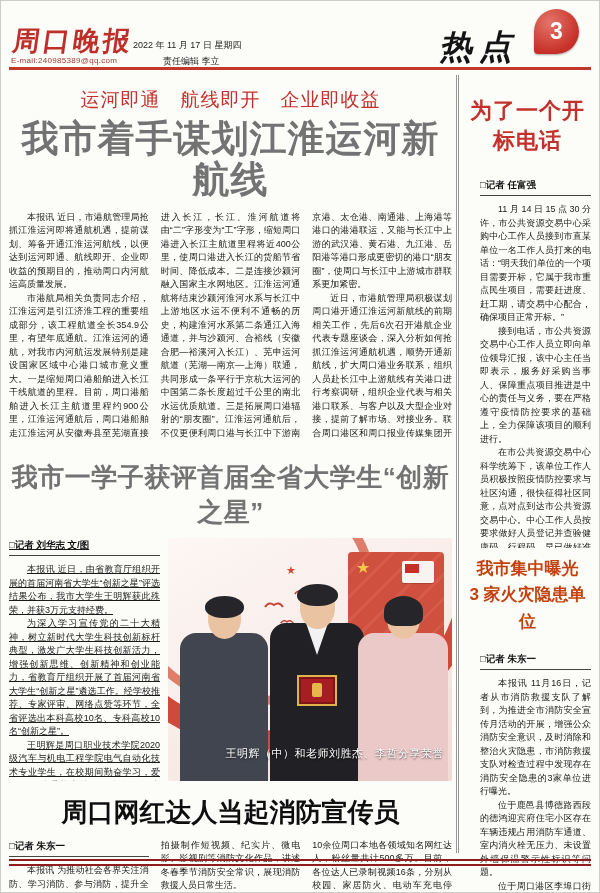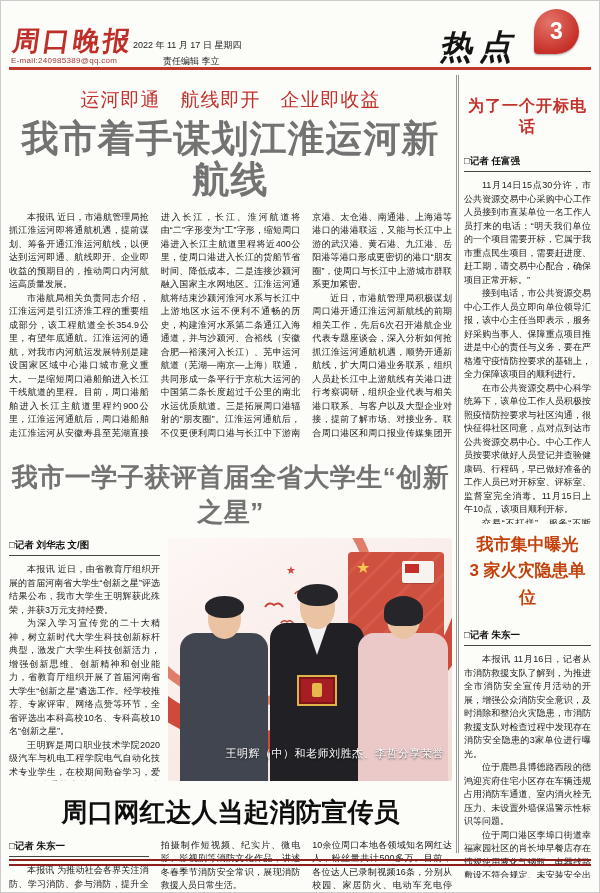--- a/index.html
+++ b/index.html
@@ -39,21 +39,21 @@
   .kicker{margin-top:16px;text-align:center;color:#c3312c;font-size:19px;
           font-weight:normal;letter-spacing:1px;}
   .main-headline{margin:5px 0 0;text-align:center;color:#737373;font-size:37px;
           font-weight:bold;line-height:1.12;letter-spacing:1px;}
   .canal-body{margin-top:10px;height:236px;column-count:3;column-gap:12px;}
 
   
   .star-headline{margin:13px 0 0;text-align:center;font-size:26px;font-weight:bold;
           letter-spacing:.5px;color:#737373;}
   .star-row{display:flex;gap:8px;margin-top:8px;height:243px;}
-  .star-left{width:151px;flex:none;height:243px;}
+  .star-left{width:151px;flex:none;height:243px;text-decoration:underline;}
   .star-photo{flex:1;position:relative;overflow:hidden;border-radius:2px;
           background:linear-gradient(150deg,#fdf7f5,#f8ebe7 55%,#f2dcd5);}
   .sw1{position:absolute;left:-80px;top:-130px;width:350px;height:300px;
           border:22px solid #cf4a3a;border-radius:50%;transform:rotate(-8deg);}
   .sw2{position:absolute;left:-40px;top:-60px;width:230px;height:210px;
           border:9px solid #da6a55;border-radius:50%;transform:rotate(-10deg);opacity:.85;}
   .panel{position:absolute;right:8px;top:14px;width:96px;height:122px;border-radius:4px;
           background:repeating-linear-gradient(135deg,#d05040 0 14px,#d65a4a 14px 17px);}
   .panel-flag{position:absolute;top:9px;right:10px;width:32px;height:22px;background:#f7f4ef;
           border-radius:2px;box-shadow:0 1px 1px rgba(0,0,0,.2);}
@@ -79,23 +79,23 @@
           display:flex;align-items:center;justify-content:center;}
   .award .gold{width:10px;height:14px;background:#e8b74c;border-radius:2px;}
   .photo-cap{position:absolute;right:8px;bottom:20px;color:#fff;font-size:11px;z-index:5;
           letter-spacing:.5px;text-shadow:0 1px 2px rgba(0,0,0,.75);}
 
   
   .inf-headline{margin:14px 0 1px;text-align:center;font-size:26px;font-weight:bold;color:#0e0e0e;}
   .inf-body{margin-top:9px;height:110px;column-count:3;column-gap:12px;}
 
   
-  .sb-headline1{margin-top:25px;text-align:center;color:#c3312c;font-size:16px;
+  .sb-headline1{margin-top:25px;text-align:center;color:#c3312c;font-size:22px;
           font-weight:bold;letter-spacing:1px;}
-  .sb-block{margin-top:8px;}
+  .sb-block{margin-top:8px;margin-left:16px;}
   .sb-body1{height:370px;}
   .sb-headline2{margin-top:8px;text-align:center;font-size:17px;font-weight:bold;
           line-height:1.55;color:#c2410c;}
   .sb-body2{height:250px;}
 
   
   .bottom-rule{position:absolute;left:8px;right:8px;bottom:26px;height:3px;
           border-top:2px solid #8f1f1f;border-bottom:2px solid #8f1f1f;}
 </style>
 </head>

